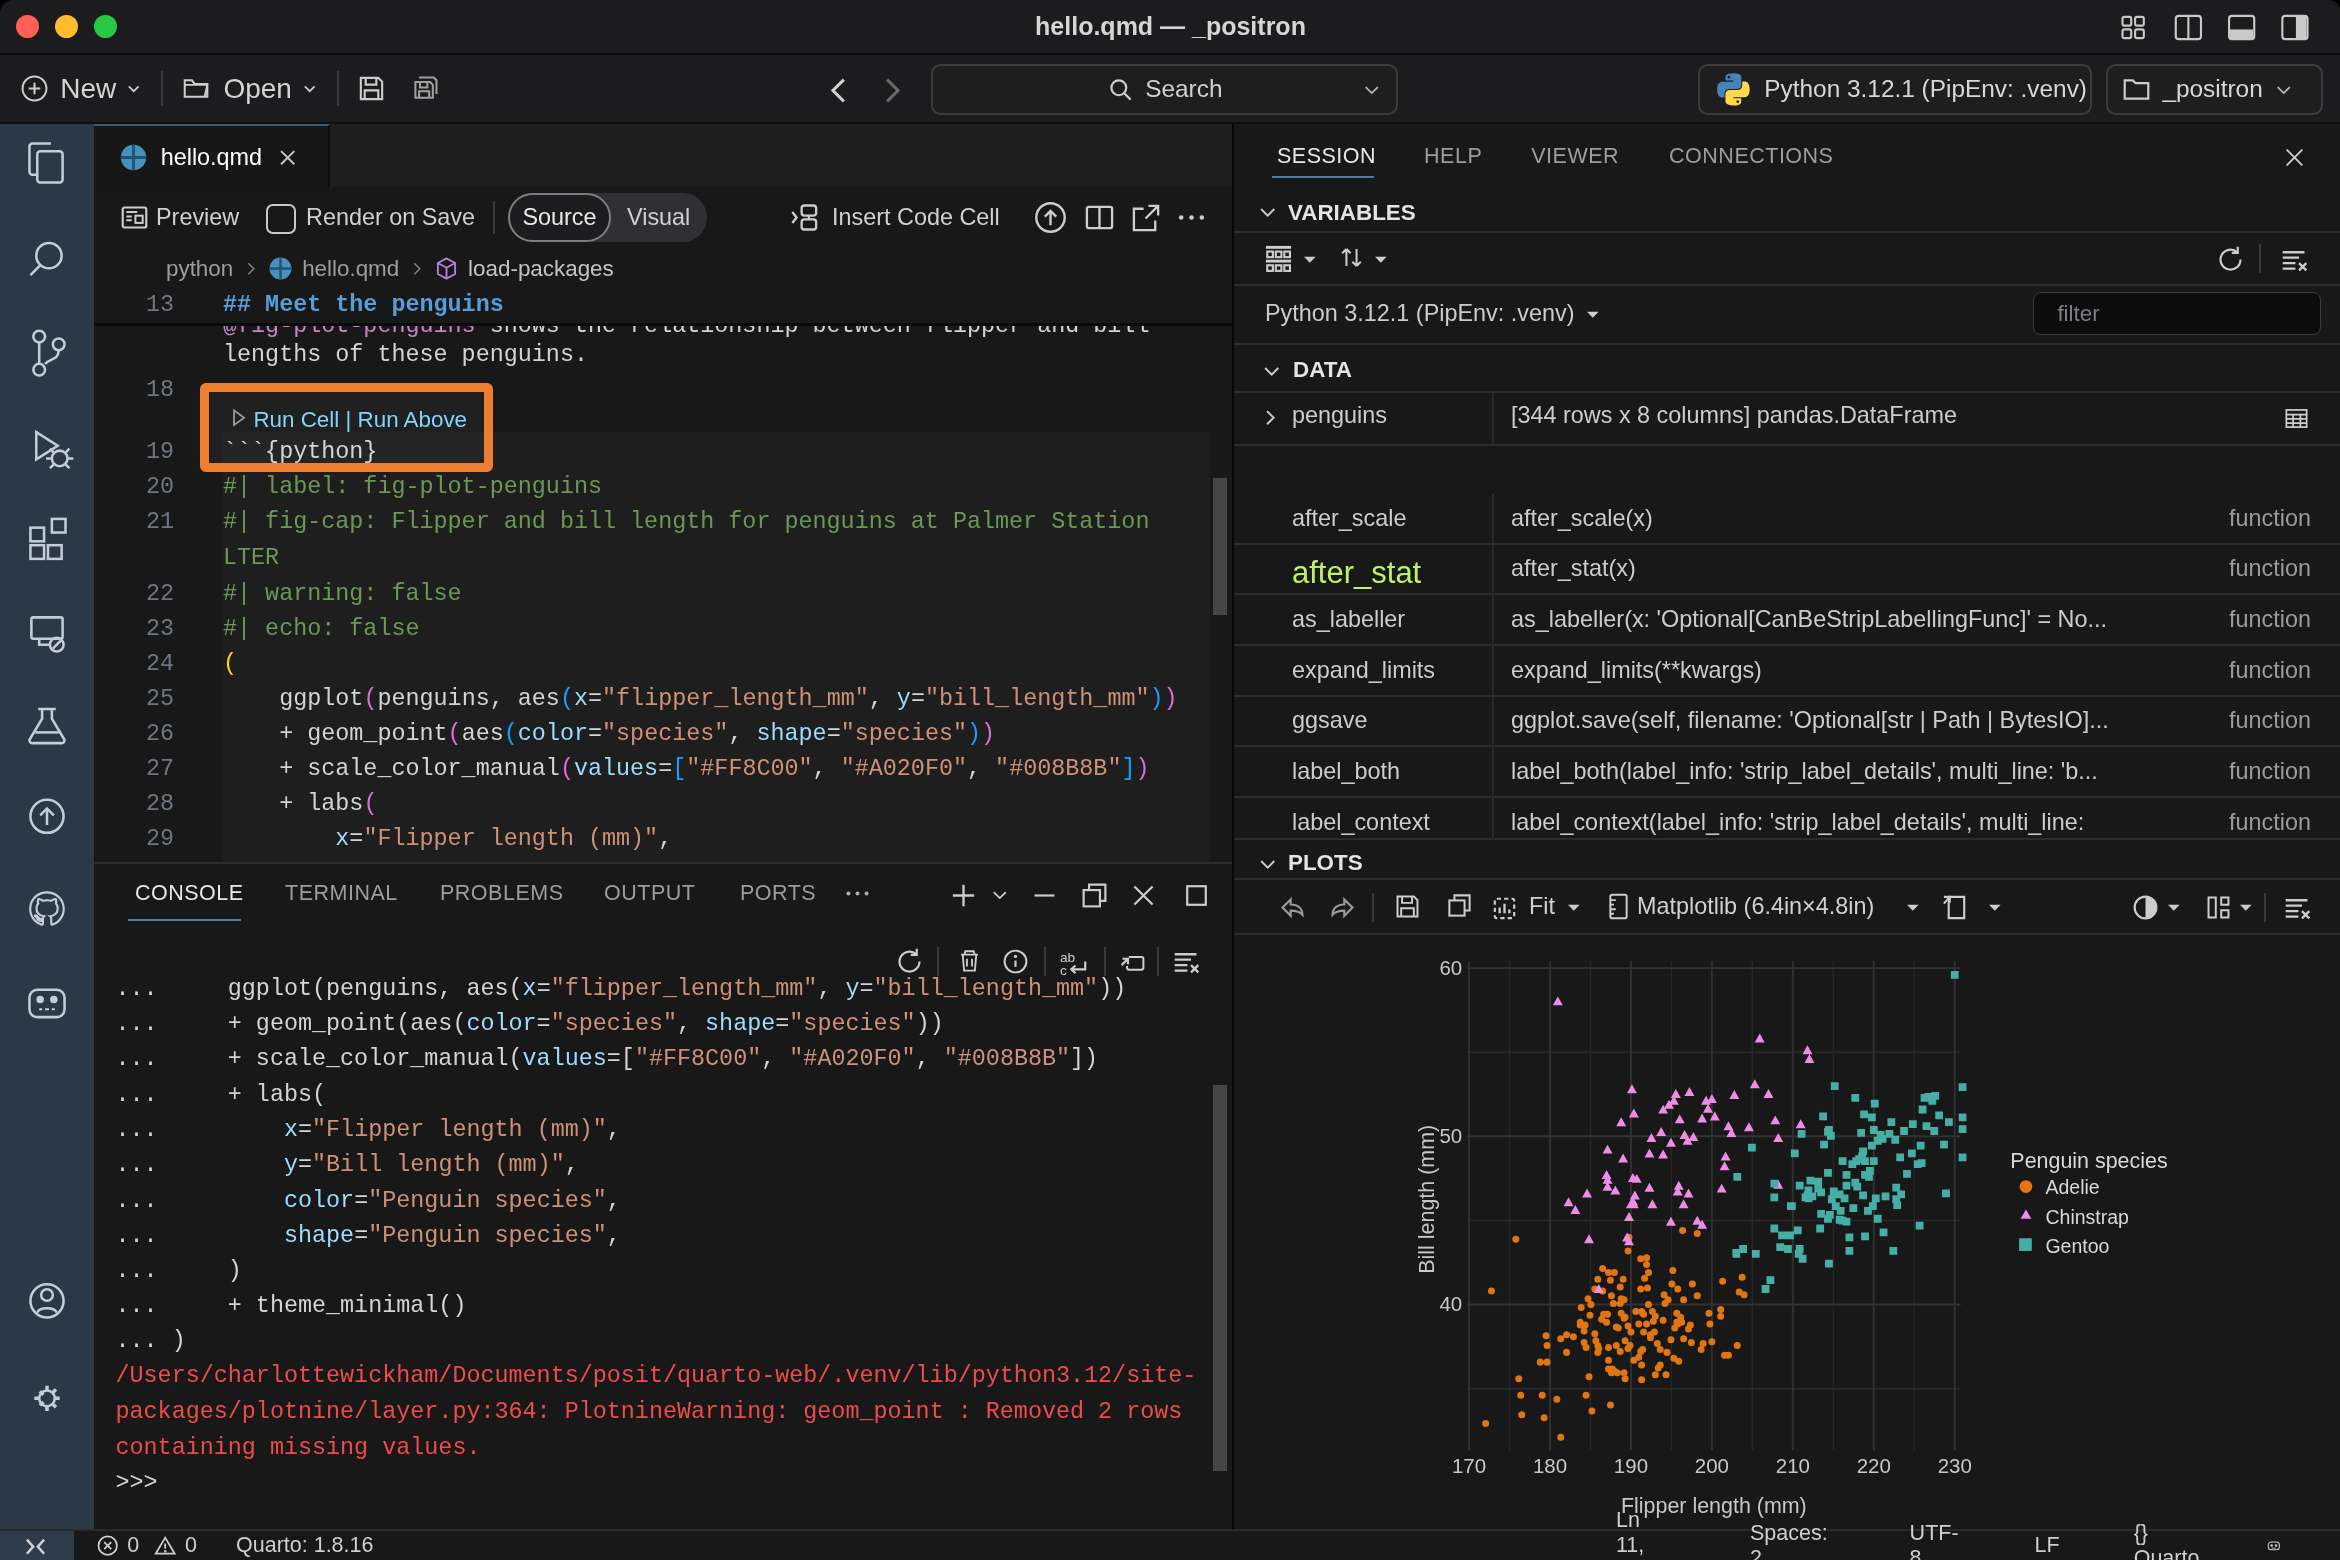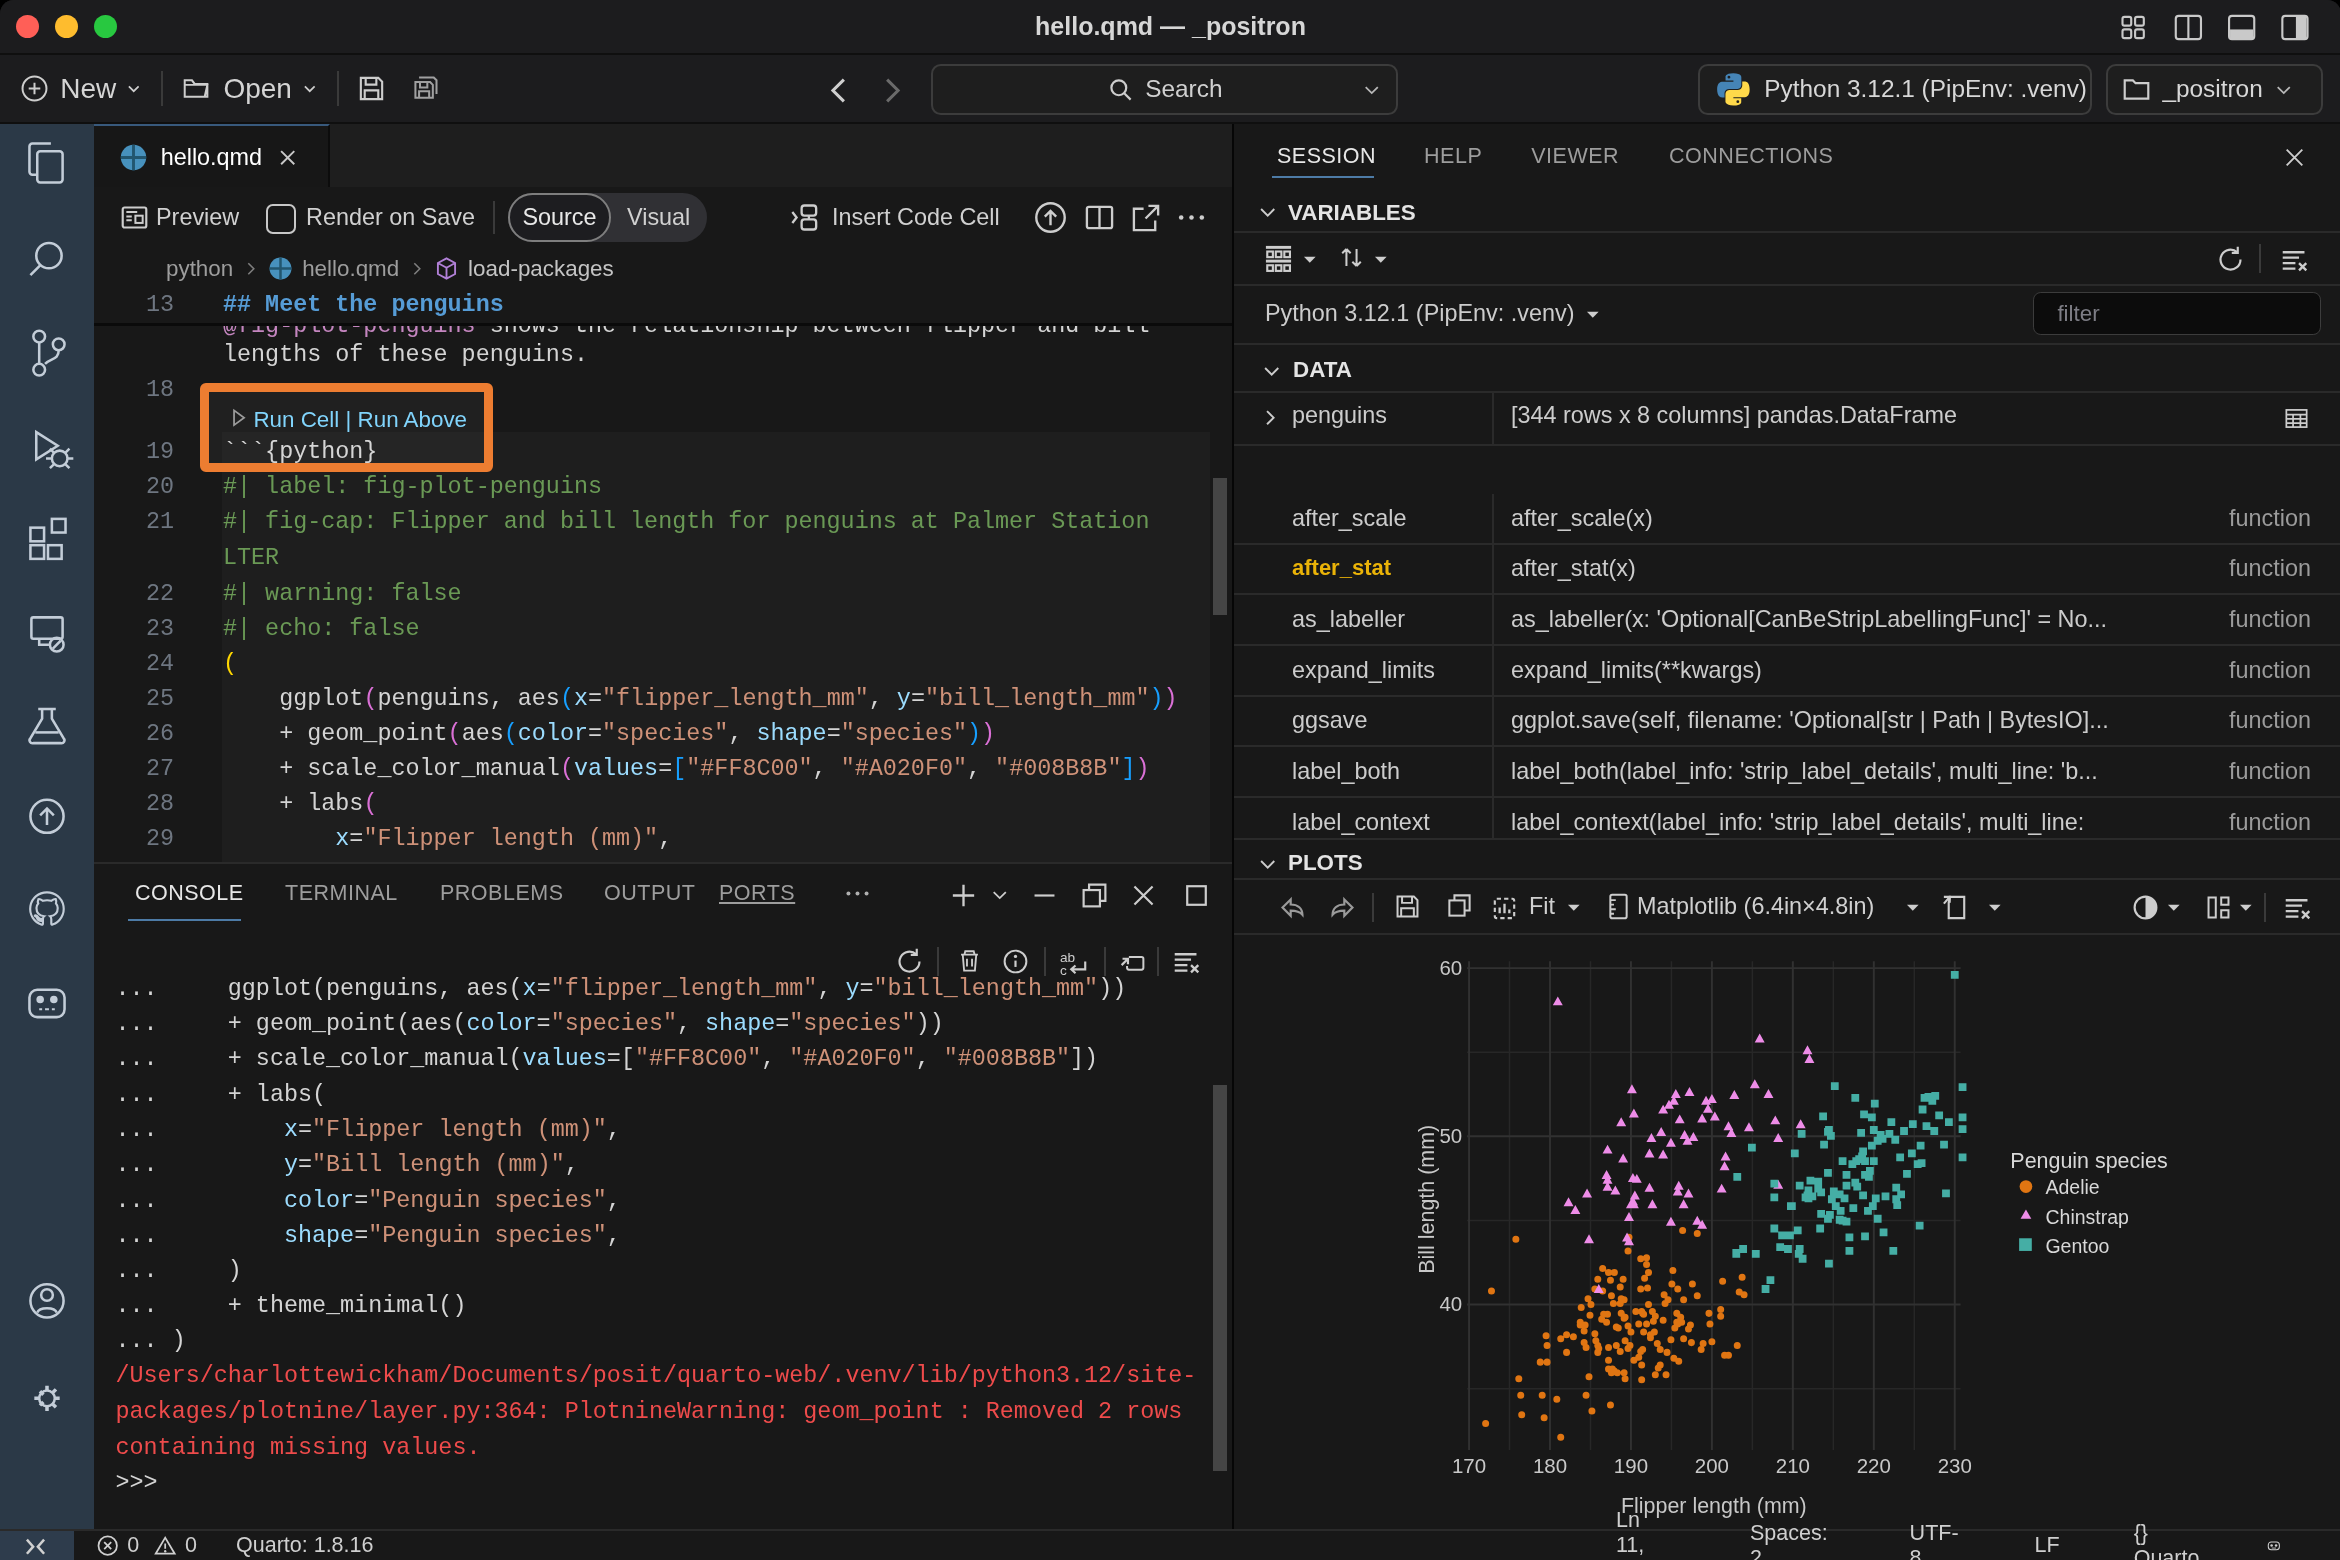--- a/index.html
+++ b/index.html
@@ -280,21 +280,21 @@
   </div>
 </div>
 
 <div class="abs" id="console" style="left:94px;top:862px;width:1138px;height:667px;background:#181818;border-top:2.9px solid #2a2a2a;overflow:hidden;">
 
   <div class="abs" style="left:0;top:0;width:1138px;height:59px;font-size:21.5px;color:#9d9d9d;letter-spacing:0.5px;">
     <span class="abs" style="left:41px;top:16.6px;color:#e7e7e7;">CONSOLE</span>
     <span class="abs" style="left:191px;top:16.6px;">TERMINAL</span>
     <span class="abs" style="left:346px;top:16.6px;">PROBLEMS</span>
     <span class="abs" style="left:510px;top:16.6px;">OUTPUT</span>
-    <span class="abs" style="left:625px;top:16.6px;text-decoration:underline;">PORTS</span>
+    <span class="abs" style="left:646px;top:16.6px;">PORTS</span>
     <svg class="abs" style="left:749px;top:14.6px;" width="29" height="29" viewBox="0 0 16 16">
           <circle cx="3" cy="8" r="1.1" fill="#b0b0b0"></circle>
           <circle cx="8" cy="8" r="1.1" fill="#b0b0b0"></circle>
           <circle cx="13" cy="8" r="1.1" fill="#b0b0b0"></circle>
         </svg>
   </div>
   <div class="abs" style="left:34px;top:55px;width:113px;height:2px;background:#4d7ba6;"></div>
   <div class="abs" style="left:854px;top:15.6px;display:flex;align-items:center;">
     <svg width="31" height="31" viewBox="0 0 16 16">
           <path d="M8 2.5v11M2.5 8h11" stroke="#cdcdcd" stroke-width="1.2"></path>
@@ -450,21 +450,21 @@
   </div>
 
 
   <div class="abs" style="left:0;top:370px;width:1106px;height:49px;border-bottom:2px solid #2a2a2a;">
         <span class="abs" style="left:58px;top:10.7px;color:#cccccc;font-size:23.4px;">after_scale</span>
         <div class="abs" style="left:258px;top:0;width:2px;height:49px;background:#2a2a2a;"></div>
         <span class="abs" style="left:277px;top:10.7px;color:#cccccc;font-size:23.4px;">after_scale(x)</span>
         <span class="abs" style="right:29px;top:10.7px;color:#9b9b9b;font-size:23.4px;">function</span>
       </div>
   <div class="abs" style="left:0;top:420px;width:1106px;height:49px;border-bottom:2px solid #2a2a2a;">
-        <span class="abs" style="left:58px;top:10.7px;color:#eab308;font-size:22px;font-weight:bold;">after_stat</span>
+        <span class="abs" style="left:58px;top:10.7px;color:#bef264;font-size:31px;">after_stat</span>
         <div class="abs" style="left:258px;top:0;width:2px;height:49px;background:#2a2a2a;"></div>
         <span class="abs" style="left:277px;top:10.7px;color:#cccccc;font-size:23.4px;">after_stat(x)</span>
         <span class="abs" style="right:29px;top:10.7px;color:#9b9b9b;font-size:23.4px;">function</span>
       </div>
   <div class="abs" style="left:0;top:471px;width:1106px;height:49px;border-bottom:2px solid #2a2a2a;">
         <span class="abs" style="left:58px;top:10.7px;color:#cccccc;font-size:23.4px;">as_labeller</span>
         <div class="abs" style="left:258px;top:0;width:2px;height:49px;background:#2a2a2a;"></div>
         <span class="abs" style="left:277px;top:10.7px;color:#cccccc;font-size:23.4px;">as_labeller(x: 'Optional[CanBeStripLabellingFunc]' = No...</span>
         <span class="abs" style="right:29px;top:10.7px;color:#9b9b9b;font-size:23.4px;">function</span>
       </div>

